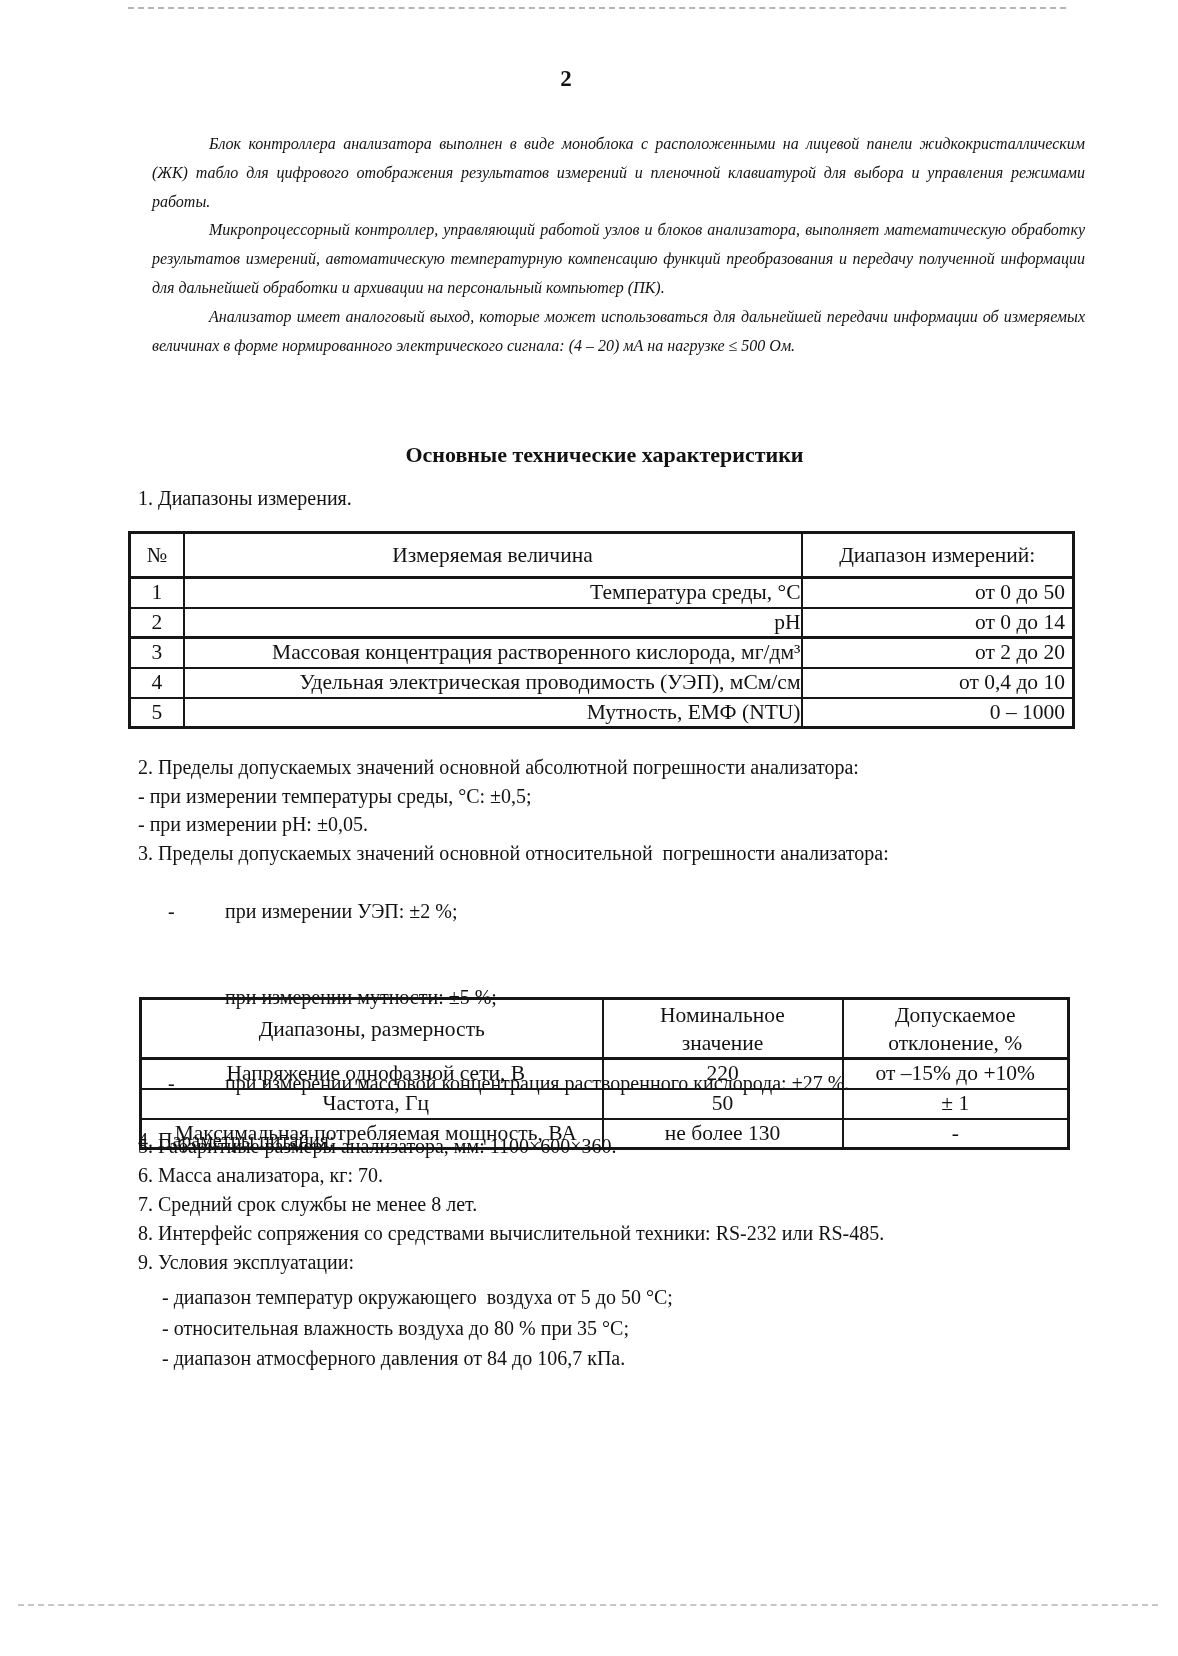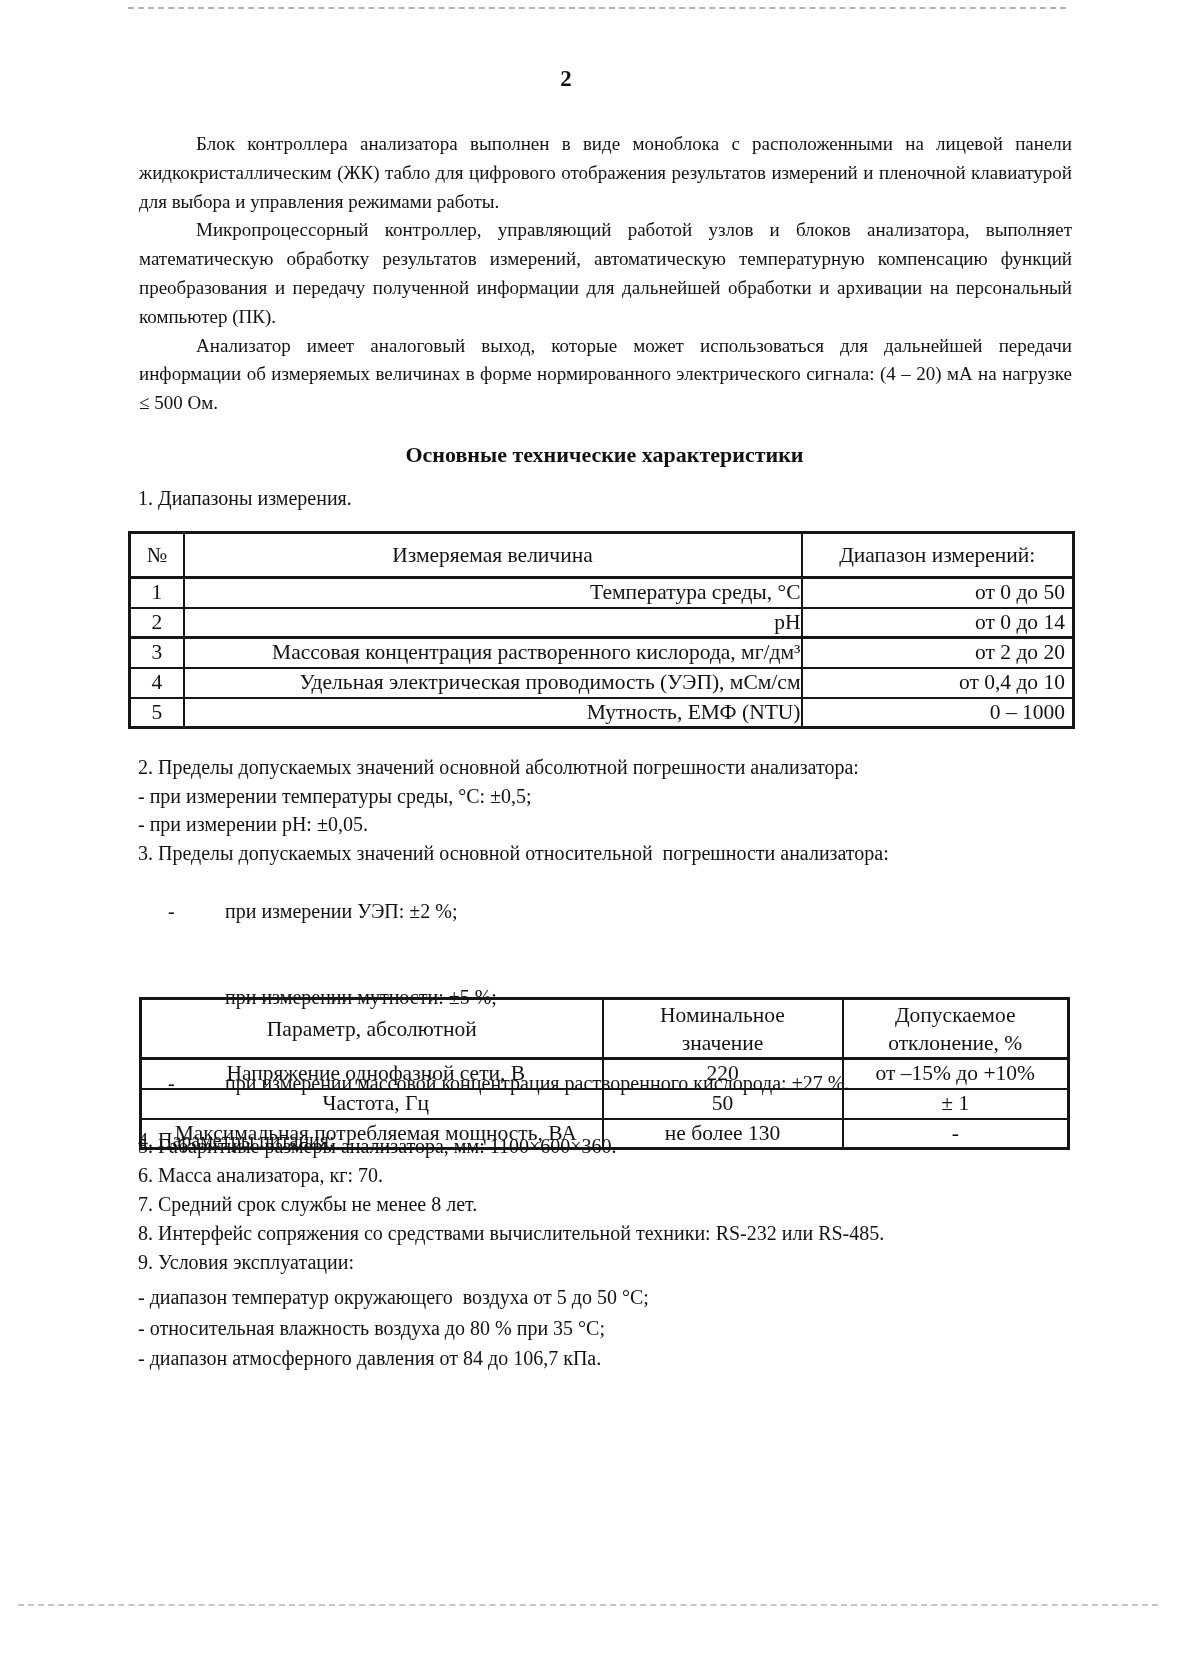--- a/index.html
+++ b/index.html
@@ -14,22 +14,22 @@
   .artifact { position:absolute; height:0; }
   .artifact-top  { top:7px;  left:128px; width:938px; border-top:2px dashed #9c9c9c; opacity:.75; }
   .artifact-bottom { top:1604px; left:18px; width:1140px; border-top:2px dashed #a8a8a8; opacity:.65; }
 
   .page-number {
     position:absolute; top:66px; left:0; width:1132px;
     text-align:center; font-weight:bold; font-size:23px;
   }
 
   .body-text {
-    position:absolute; top:130px; left:139px; width:933px;
-    font-size:19px; line-height:28.8px; text-align:justify;
+    position:absolute; top:130px; left:152px; width:933px;
+    font-size:16px; line-height:28.8px; text-align:justify;font-style:italic;
   }
   .body-text p { margin:0; text-indent:57px; }
 
   .heading {
     position:absolute; top:442px; left:138px; width:933px;
     text-align:center; font-weight:bold; font-size:22px;
   }
 
   .line { white-space:pre-wrap; font-size:20px; }
 
@@ -61,21 +61,21 @@
   }
   .t2 th, .t2 td { border:2px solid #161616; padding:0; font-weight:normal; overflow:hidden; }
   .t2 thead tr { height:60px; }
   .t2 thead th { text-align:center; white-space:pre-line; line-height:28px; border-bottom:3px solid #161616; }
   .t2 tbody tr { height:30px; }
   .t2 td:nth-child(1) { text-align:center; padding-left:8px; }
   .t2 td:nth-child(2), .t2 td:nth-child(3) { text-align:center; }
 
   
   .specs { position:absolute; top:1132px; left:138px; width:960px; line-height:29px; }
-  .specs .sub-group { margin-top:5px; line-height:30.5px; }
+  .specs .sub-group { margin-top:5px; line-height:30.5px;margin-left:24px; }
 </style>
 </head>
 <body>
 
 <div class="page">
 
   <div class="artifact artifact-top"></div>
 
   <div class="page-number">2</div>
 
@@ -149,21 +149,21 @@
   </div>
 
   <table class="t2">
     <colgroup>
       <col style="width:462px">
         <col style="width:240px">
         <col style="width:226px">
     </colgroup>
     <thead>
       <tr>
-        <th>Параметр, абсолютной</th>
+        <th>Диапазоны, размерность</th>
         <th>Номинальное
 значение</th>
         <th>Допускаемое
 отклонение, %</th>
       </tr>
     </thead>
     <tbody>
       <tr>
         <td>Напряжение однофазной сети, В</td>
         <td>220</td>

